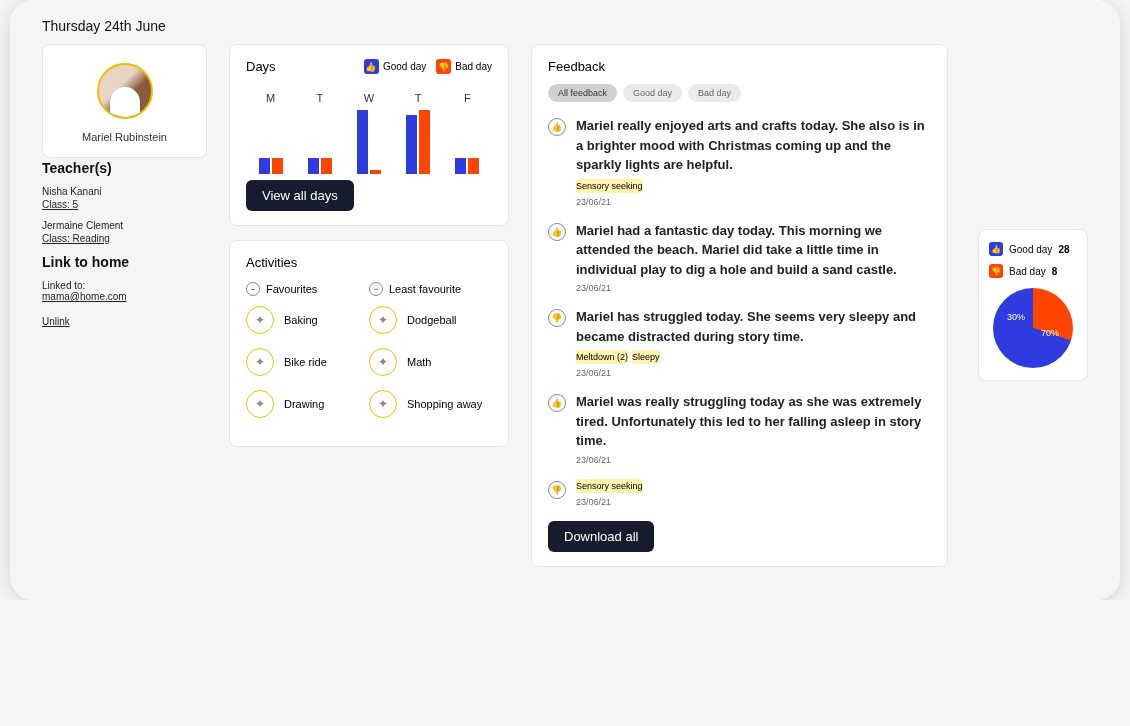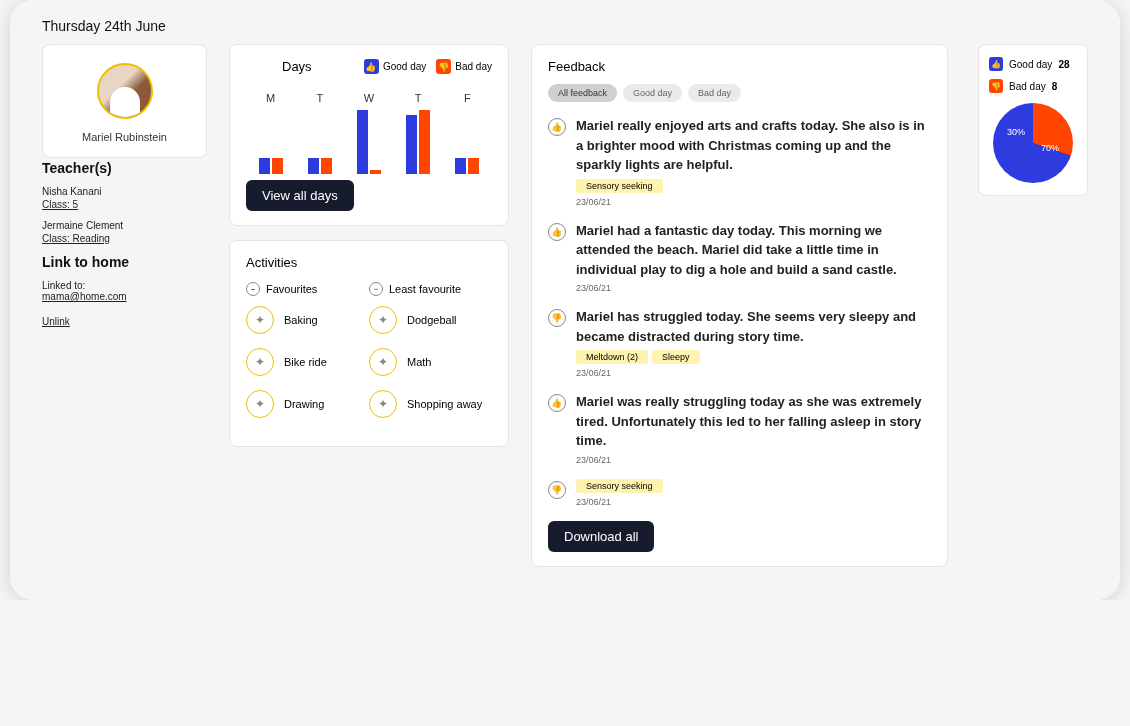--- a/index.html
+++ b/index.html
@@ -7,33 +7,33 @@
 .frame { max-width: 1110px; margin: 0 auto; background: #fff; border-radius: 24px; overflow: hidden; box-shadow: 0 2px 20px rgba(0,0,0,0.15); }
 .topbar { background: #171b2e; height: 66px; display: flex; align-items: center; position: relative; }
 .hamburger { margin-left: 28px; display: flex; flex-direction: column; gap: 5px; cursor: pointer; }
 .hamburger span { width: 22px; height: 2px; background: #fff; display: block; }
 .brand { position: absolute; left: 50%; transform: translateX(-50%); color: #ef5a24; font-weight: 600; font-size: 17px; letter-spacing: 0.5px; }
 .page { background: #f5f5f7; padding: 18px 32px 32px; min-height: 600px; }
 .datebar { text-align: left; font-size: 14px; color: #111; margin-bottom: 10px; padding-right: 8px; }
 .grid { display: flex; gap: 22px; align-items: flex-start; }
 .leftcol { width: 165px; }
 .middlecol { width: 280px; display: flex; flex-direction: column; gap: 14px; }
-.rightcol { flex: 1; display: flex; gap: 30px; align-items: flex-start; }
+.rightcol { flex: 1; display: flex; gap: 30px; align-items: center; }
 .card { background: #fff; border: 1px solid #e5e5e5; border-radius: 8px; padding: 14px 16px; }
 .profile-card { text-align: center; padding: 18px 10px 14px; }
 .avatar { width: 56px; height: 56px; border-radius: 50%; border: 2px solid #f0c000; margin: 0 auto 12px; background: linear-gradient(135deg, #e8d5c4 40%, #8b5a3c 60%); position: relative; overflow: hidden; }
 .avatar::after { content: ""; position: absolute; bottom: 0; left: 50%; transform: translateX(-50%); width: 30px; height: 30px; background: #fff; border-radius: 50% 50% 0 0; }
 .profile-name { font-size: 11px; color: #333; }
 .section-h { font-size: 14px; font-weight: 600; margin: 2px 0 10px; color: #111; }
 .teacher { font-size: 10px; color: #222; margin-bottom: 2px; }
 .teacher-class { font-size: 10px; text-decoration: underline; color: #222; margin-bottom: 10px; }
 .linked-to { font-size: 10px; color: #222; }
 .linked-email { font-size: 10px; text-decoration: underline; color: #222; margin-bottom: 14px; }
 .unlink { font-size: 10px; text-decoration: underline; color: #222; cursor: pointer; }
-.card-h { display: flex; justify-content: space-between; align-items: center; margin-bottom: 10px; margin-left: 36px; }
+.card-h { display: flex; justify-content: space-between; align-items: center; margin-bottom: 10px; }
 .card-title { font-size: 13px; font-weight: 500; }
 .legend { display: flex; gap: 10px; font-size: 10px; align-items: center; }
 .legend-item { display: flex; align-items: center; gap: 4px; }
 .thumb-icon { width: 15px; height: 15px; border-radius: 3px; display: flex; align-items: center; justify-content: center; font-size: 9px; }
 .thumb-up { background: #2e3bdf; color: #fff; }
 .thumb-down { background: #ff4500; color: #fff; }
 .chart { display: flex; justify-content: space-around; align-items: flex-end; height: 90px; margin: 10px 0 6px; }
 .day-col { display: flex; flex-direction: column; align-items: center; width: 40px; }
 .day-label { font-size: 11px; color: #333; margin-bottom: 6px; align-self: center; }
 .bars { display: flex; gap: 2px; align-items: flex-end; height: 64px; }
@@ -49,21 +49,21 @@
 .act-icon { width: 28px; height: 28px; border: 1.5px solid #f0c000; border-radius: 50%; display: flex; align-items: center; justify-content: center; font-size: 12px; color: #888; }
 .feedback-card { flex: 1; }
 .filter-pills { display: flex; gap: 6px; margin: 10px 0 14px; }
 .pill { font-size: 9px; padding: 4px 10px; border-radius: 10px; background: #eaeaea; color: #666; cursor: pointer; }
 .pill.active { background: #d0d0d0; color: #333; }
 .fb-item { display: flex; gap: 10px; margin-bottom: 14px; }
 .fb-icon { flex-shrink: 0; width: 18px; height: 18px; border: 1px solid #888; border-radius: 50%; display: flex; align-items: center; justify-content: center; font-size: 9px; margin-top: 2px; }
 .fb-body { flex: 1; }
 .fb-text { font-size: 13px; line-height: 1.5; color: #222; margin-bottom: 4px; font-weight: bold; }
 .fb-tags { display: flex; gap: 4px; margin-bottom: 4px; }
-.tag { font-size: 9px; background: #fff3b0; padding: 2px 10px; border-radius: 3px; }
+.tag { font-size: 9px; background: #fff3b0; padding: 2px 0; border-radius: 3px; }
 .fb-date { font-size: 9px; color: #666; }
 .stats-card { width: 110px; padding: 12px 10px; }
 .stat-row { display: flex; align-items: center; gap: 6px; font-size: 10px; margin-bottom: 8px; }
 .stat-row .thumb-icon { width: 14px; height: 14px; font-size: 8px; }
 .pie { width: 80px; height: 80px; border-radius: 50%; margin: 10px auto 0; background: conic-gradient(#ff4500 0deg 108deg, #2e3bdf 108deg 360deg); position: relative; }
 .pie-label { position: absolute; font-size: 9px; color: #fff; }
 .pie-30 { top: 24px; left: 14px; }
 .pie-70 { top: 40px; right: 14px; }
 </style>
 </head>

